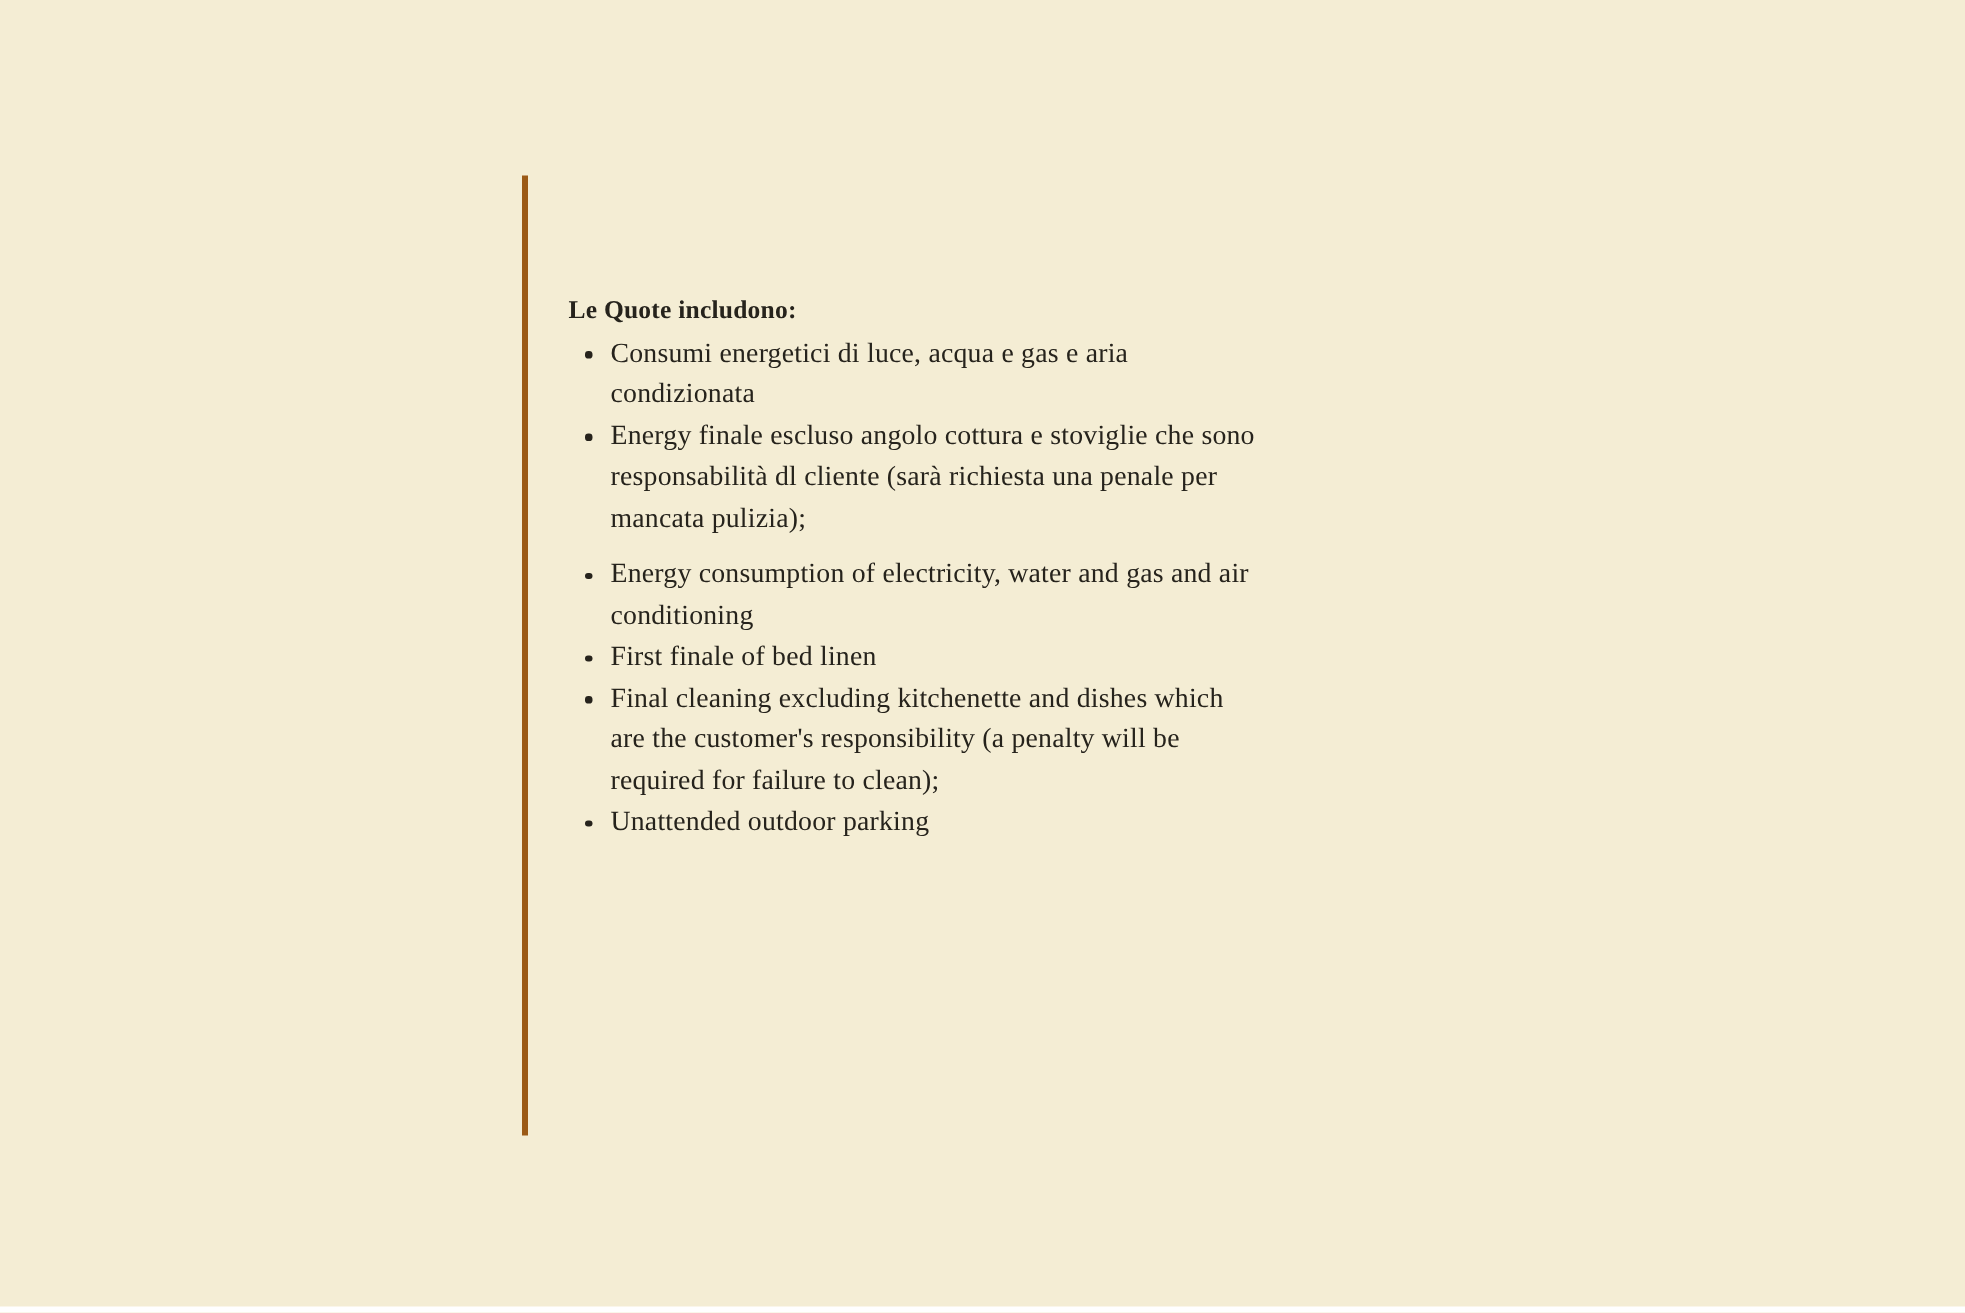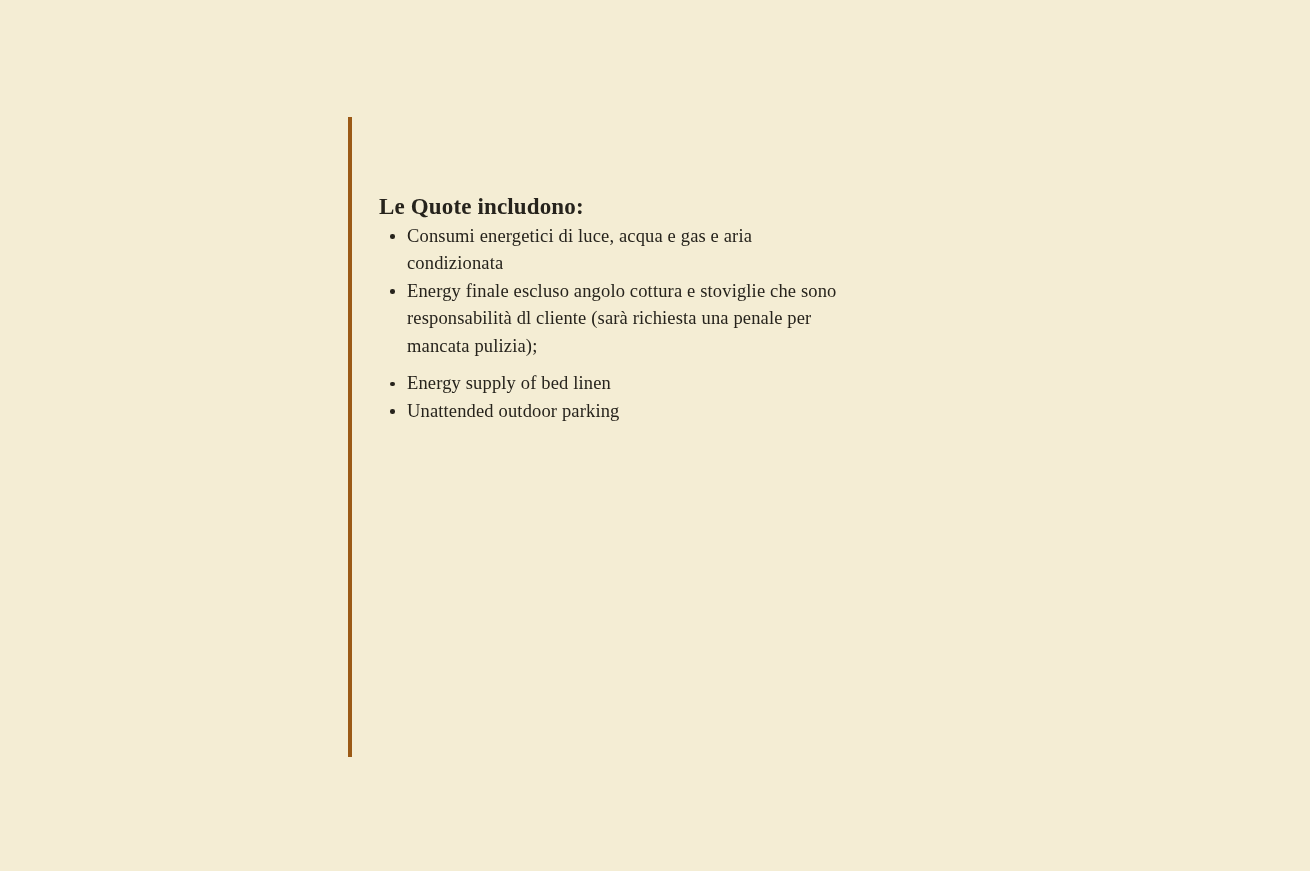--- a/index.html
+++ b/index.html
@@ -40,21 +40,21 @@
   .content {
     position: absolute;
     left: 379px;
     top: 193px;
     width: 572px;
   }
   .section + .section {
     margin-top: 10px;
   }
   .section h2 {
-    font-size: 23px;
+    font-size: 17px;
     line-height: 27.5px;
     font-weight: 700;
     margin: 0 0 2px 0;
   }
   .section ul {
     list-style: none;
     margin: 0;
     padding: 0;
     font-family: Liberation Serif, serif;
   }
@@ -97,21 +97,26 @@
         <li>Consumi energetici di luce, acqua e gas e aria
 condizionata</li>
         <li>Energy finale escluso angolo cottura e stoviglie che sono
 responsabilità dl cliente (sarà richiesta una penale per
 mancata pulizia);</li>
       </ul>
     </div>
 
     <div class="section">
       <ul>
-        <li>Energy supply of bed linen</li>
+        <li>Energy consumption of electricity, water and gas and air
+conditioning</li>
+        <li>First finale of bed linen</li>
+        <li>Final cleaning excluding kitchenette and dishes which
+are the customer's responsibility (a penalty will be
+required for failure to clean);</li>
         <li>Unattended outdoor parking</li>
       </ul>
     </div>
 
   </div>
 
   <div class="bottom-strip"></div>
 
 </div>
 

